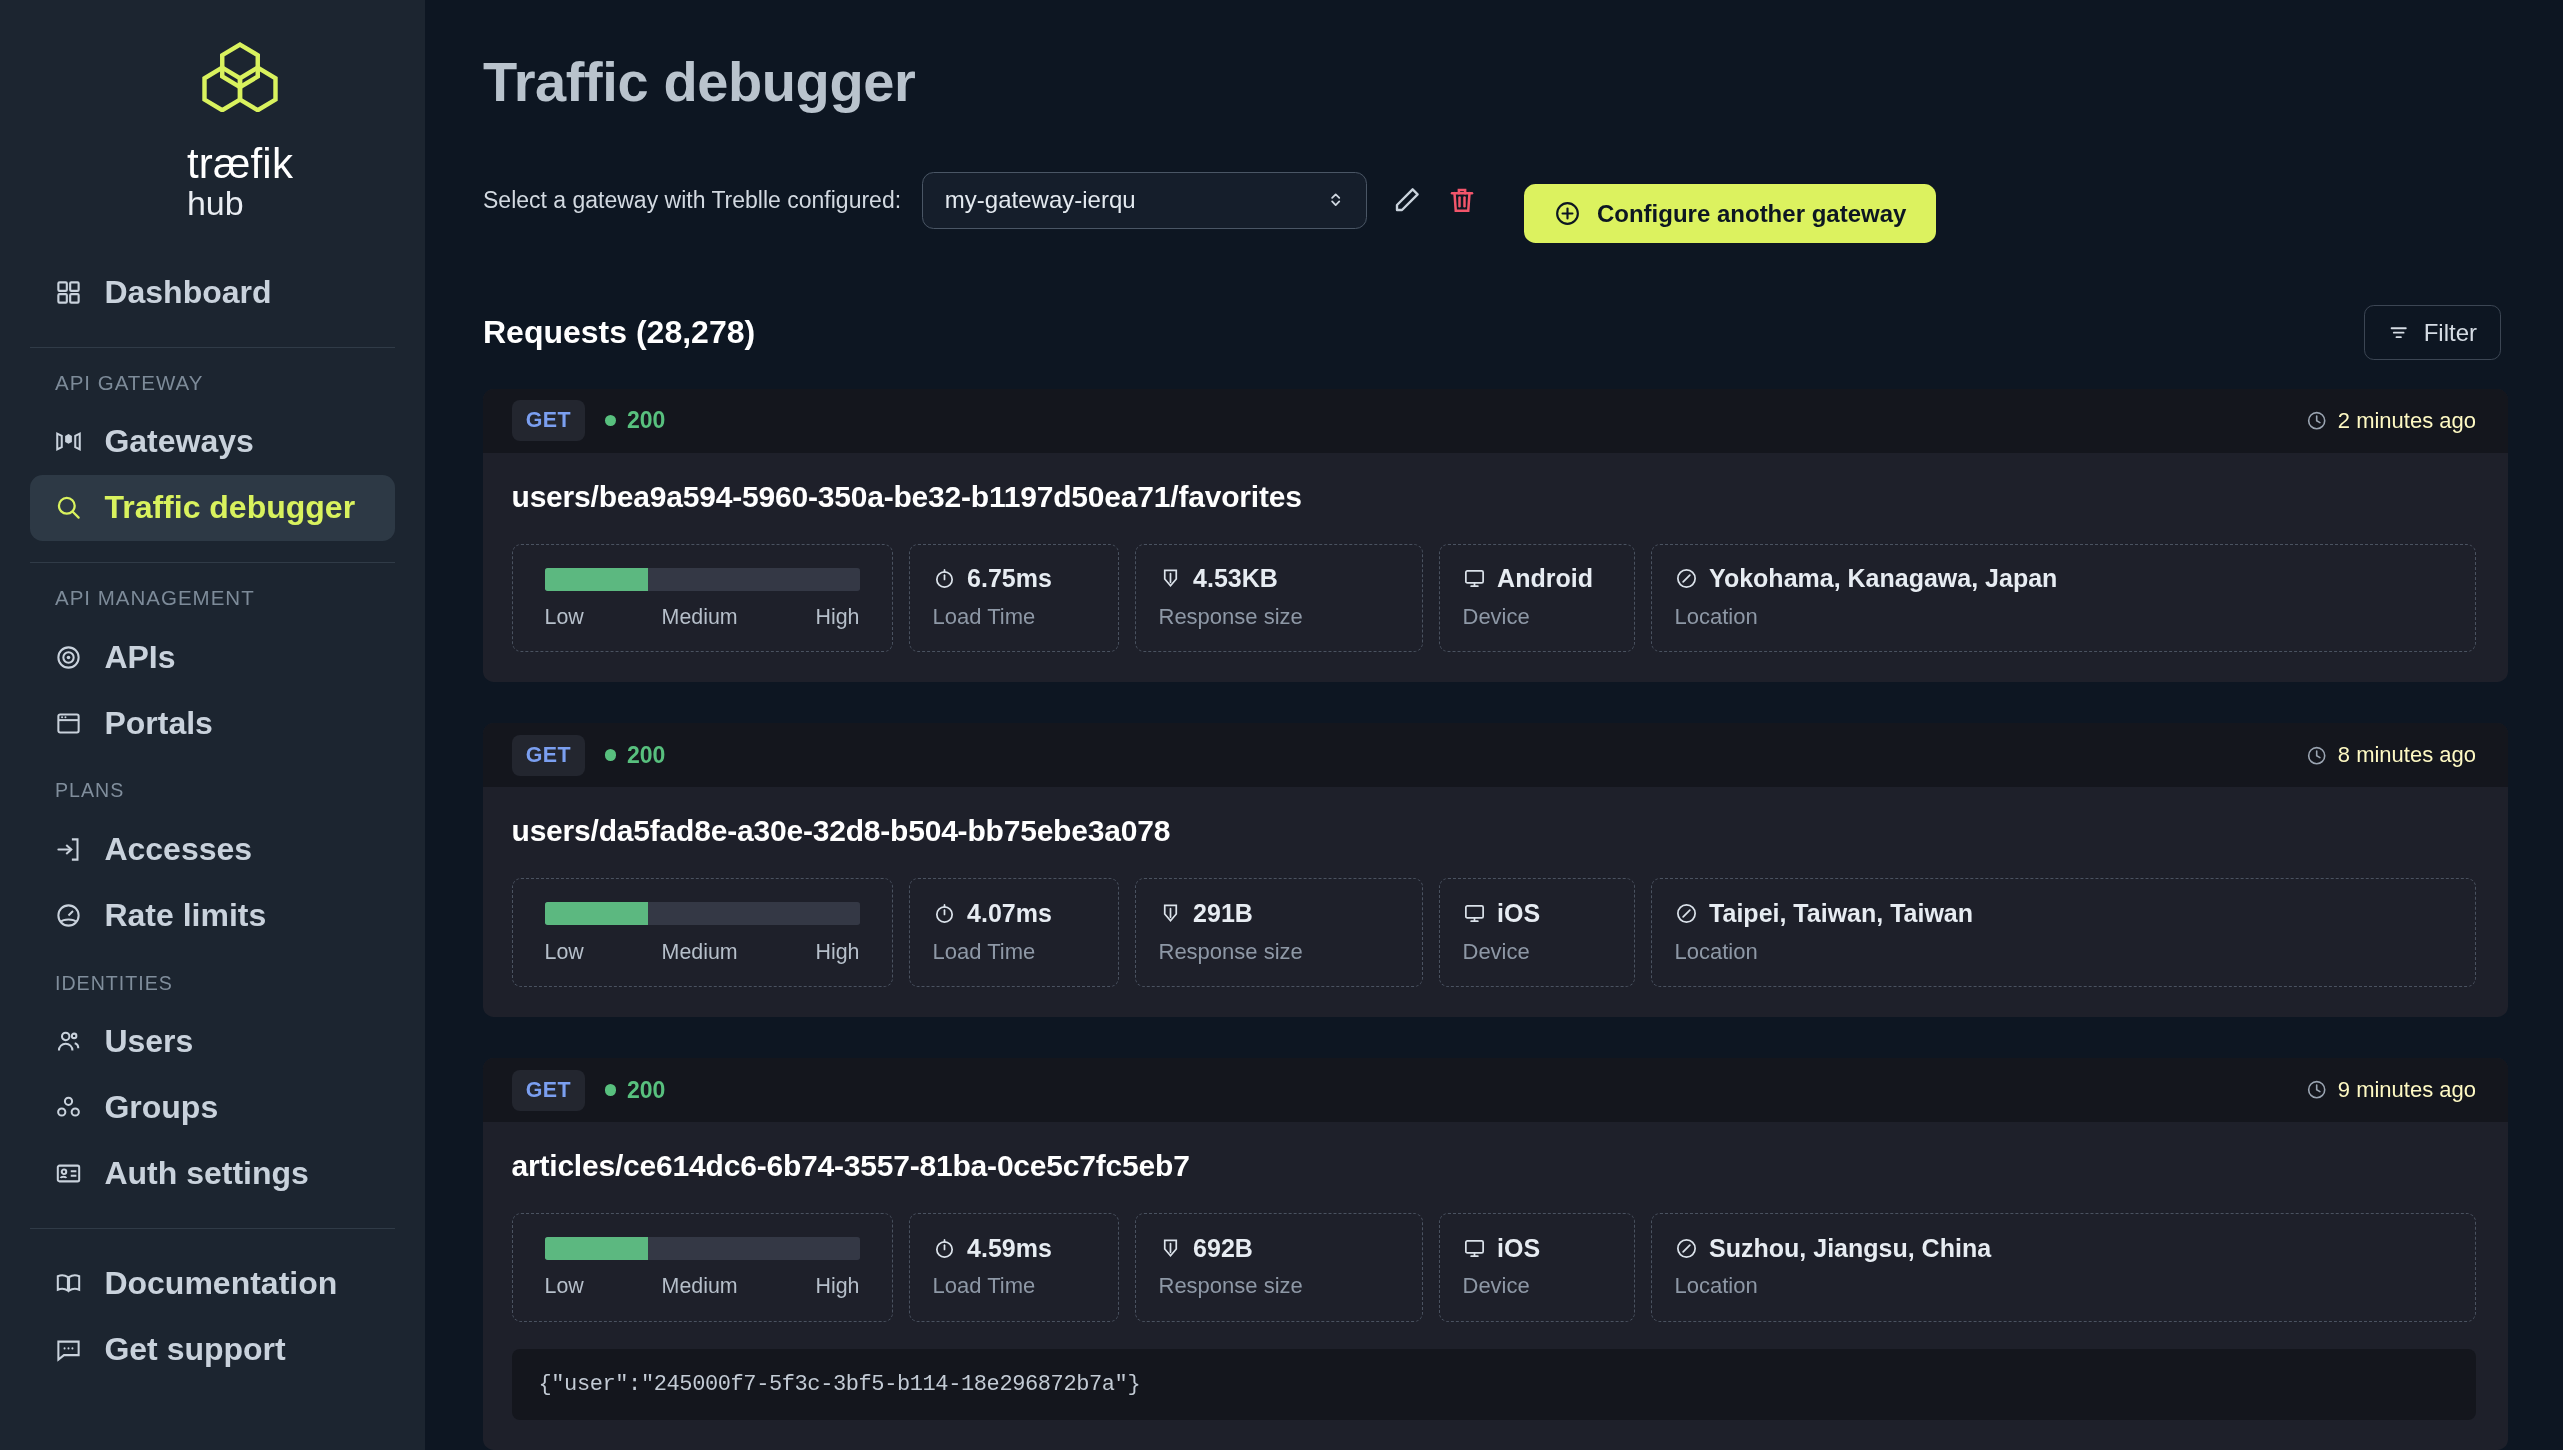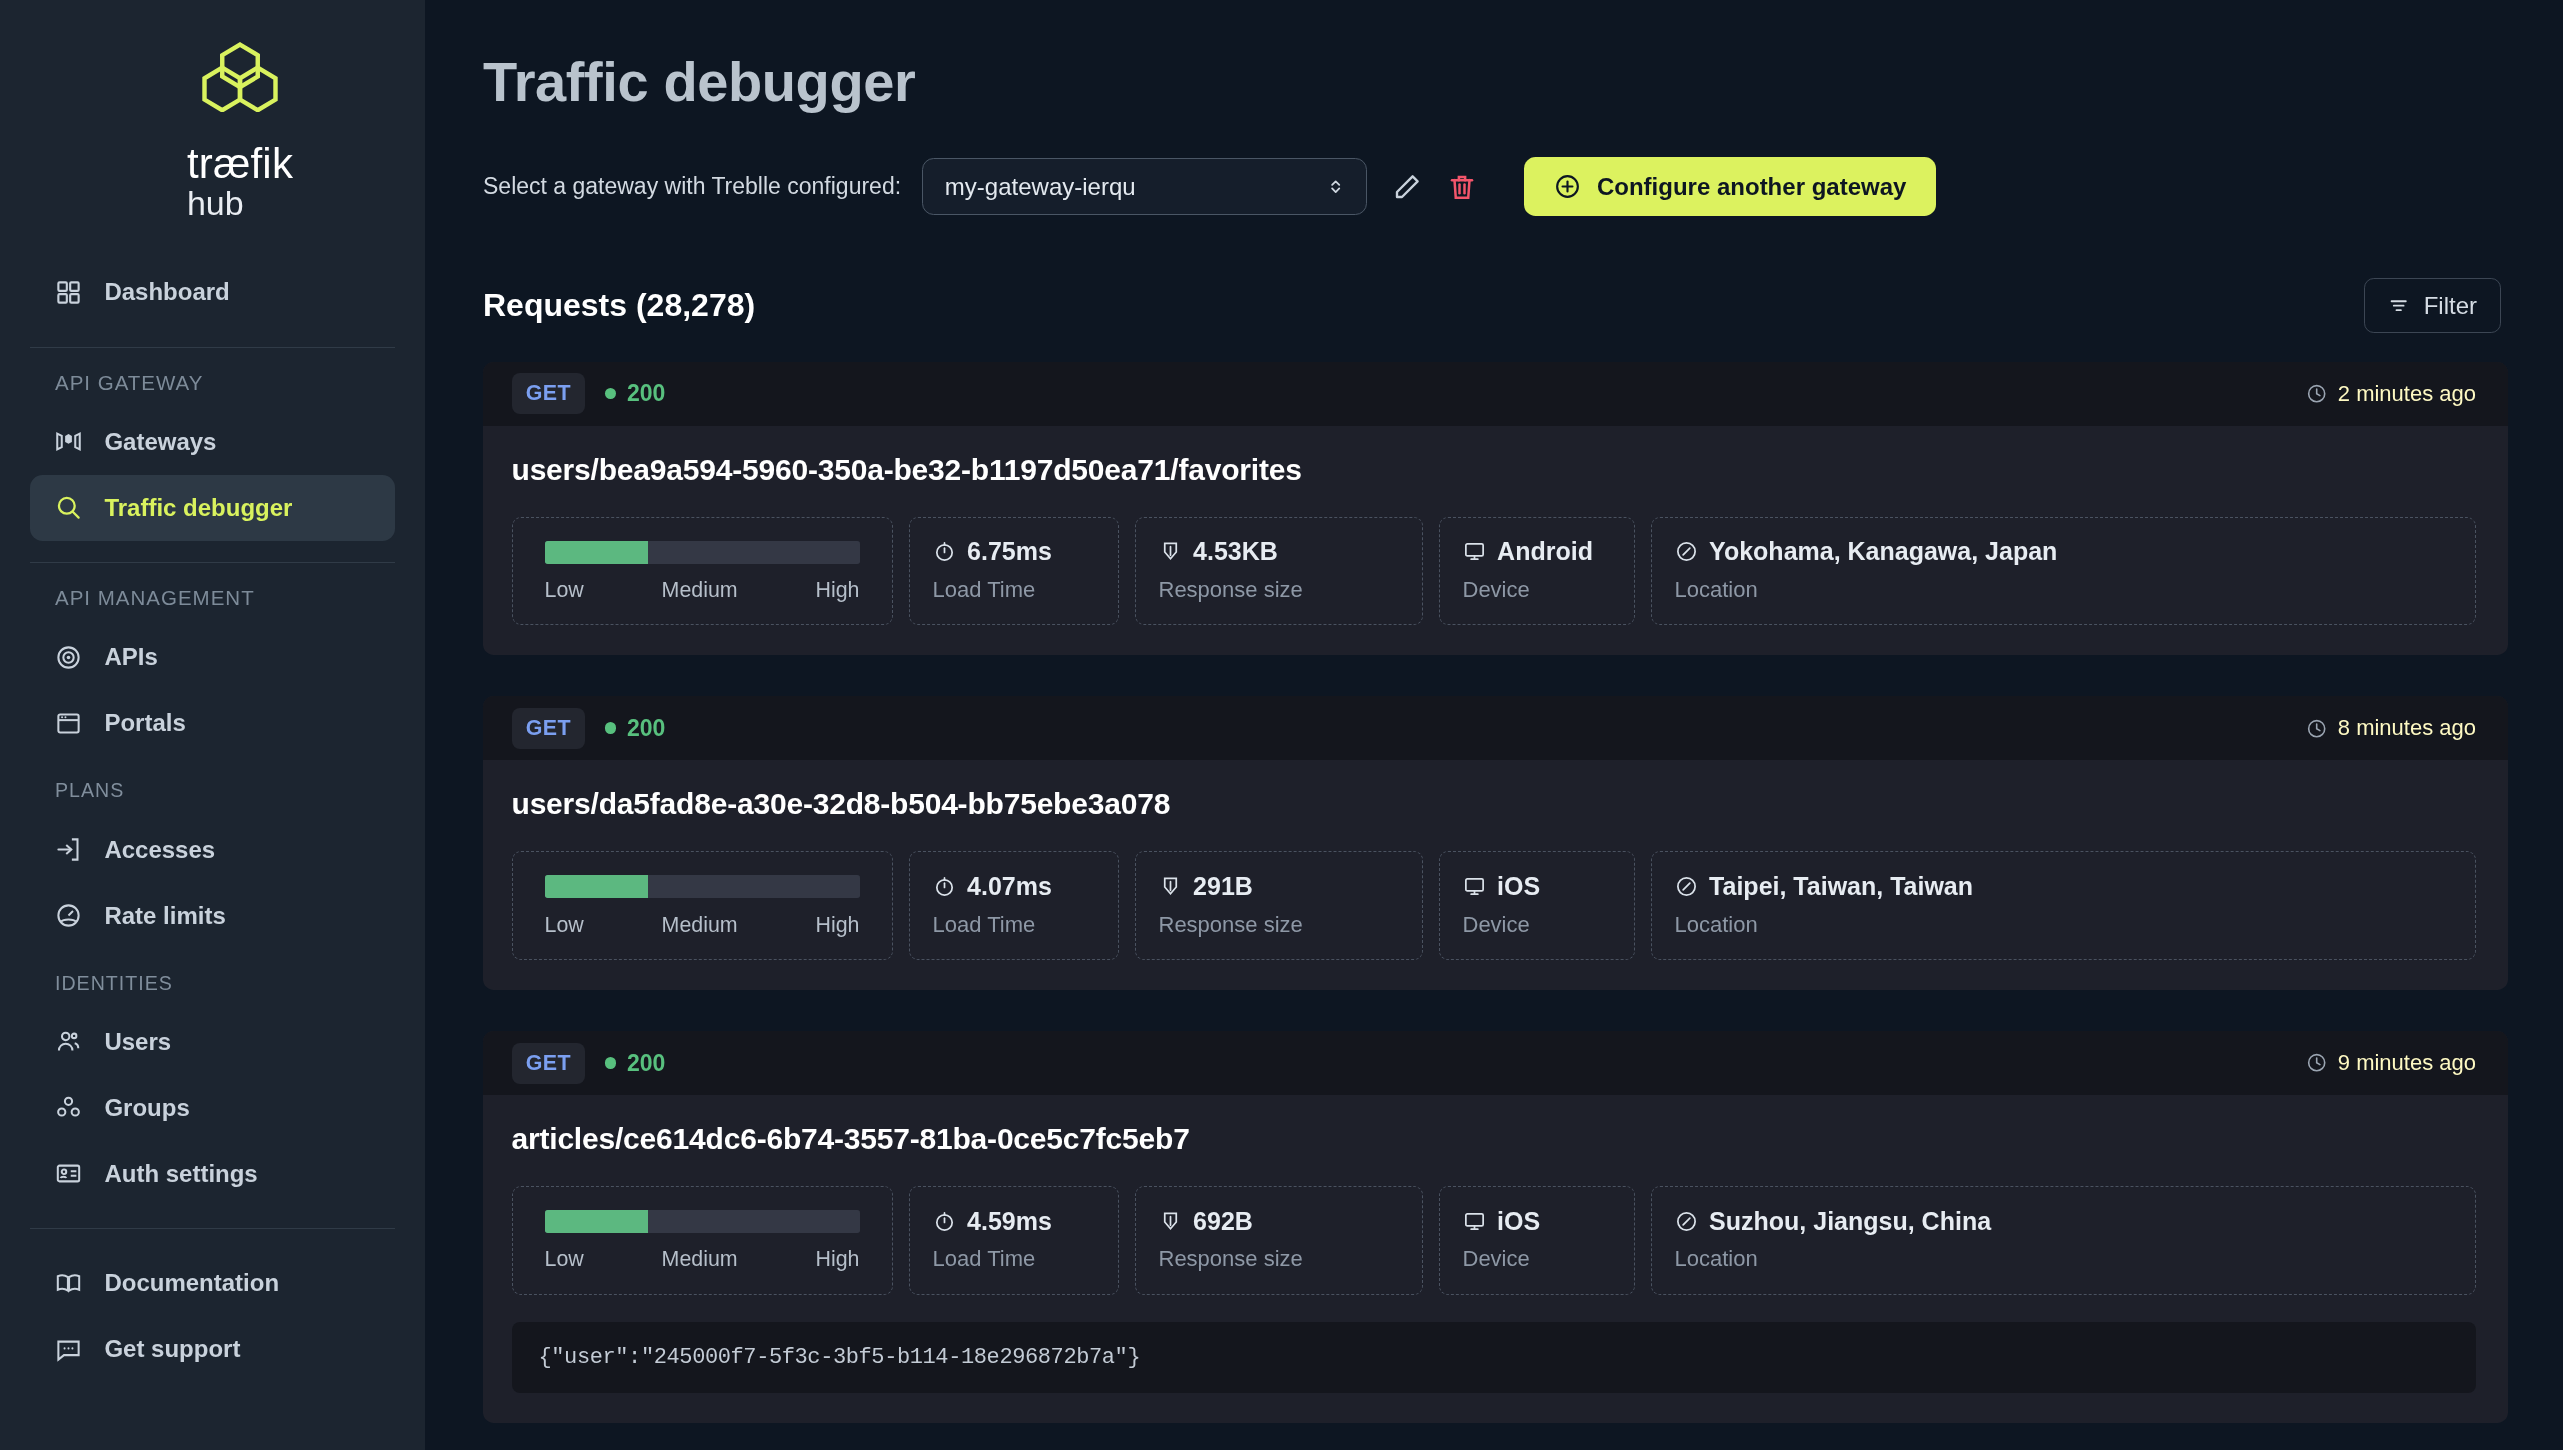--- a/index.html
+++ b/index.html
@@ -25,21 +25,21 @@
   .logo-text .l1 { font-size: 42px; color: #ffffff; font-weight: 400; letter-spacing: 0.2px; display:block; }
   .logo-text .l2 { font-size: 34px; color: #e9edf2; font-weight: 300; display:block; margin-top: 1.8px; }
 
   .nav { margin-top: 39px; }
   .nav-item {
     display: flex; align-items: center; gap: 21.4px;
     height: 66px; margin: 0 30px; padding: 0 23px;
     border-radius: 12.5px; cursor: pointer;
   }
   .nav-item .ic { width: 30px; height: 30px; flex: 0 0 30px; display: flex; align-items: center; justify-content: center; }
-  .nav-item .lbl { font-size: 24px; font-weight: 700; color: #c9d2dc; white-space: nowrap; }
+  .nav-item .lbl { font-size: 32px; font-weight: 700; color: #c9d2dc; white-space: nowrap; }
   .nav-item.active { background: #2d3945; }
   .nav-item.active .lbl { color: #d9f25e; }
   .nav-item.active .ic svg { stroke: #d9f25e; }
 
   .sec-title {
     font-size: 20.5px; font-weight: 400; letter-spacing: 1px;
     color: #7d8b99; padding: 0 0 0 55px; margin: 23px 0 14.2px;
   }
   .sec-title.thin { font-weight: 400; font-size: 19.6px; color: #808e9c; }
   .divider { height: 0.9px; background: #303b47; margin: 21.4px 30px; }
@@ -59,21 +59,21 @@
     display: flex; align-items: center; justify-content: space-between;
     padding: 0 19.6px 0 21.4px; cursor: pointer;
   }
   .gw-select .val { font-size: 24px; color: #e3e9ef; }
   .icon-btn { width: 55px; height: 55px; display: flex; align-items: center; justify-content: center; cursor: pointer; }
   .ml14 { margin-left: 12.5px; }
   .cfg-btn {
     margin-left: 34px;
     height: 59px; background: #dcf25f; border-radius: 11.6px;
     display: flex; align-items: center; gap: 16px;
-    padding: 0 30px; cursor: pointer;
+    padding: 0 30px; cursor: pointer; margin-top: 27px;
   }
   .cfg-btn .t { font-size: 24px; font-weight: 700; color: #0d1622; white-space: nowrap; }
 
   .req-head {
     display: flex; align-items: center; justify-content: space-between;
     padding: 62px 62px 0 58px;
   }
   .req-title { font-size: 32px; font-weight: 700; color: #ffffff; }
   .filter-btn {
     height: 55px; border: 0.9px solid #3c4654; border-radius: 9.8px;

